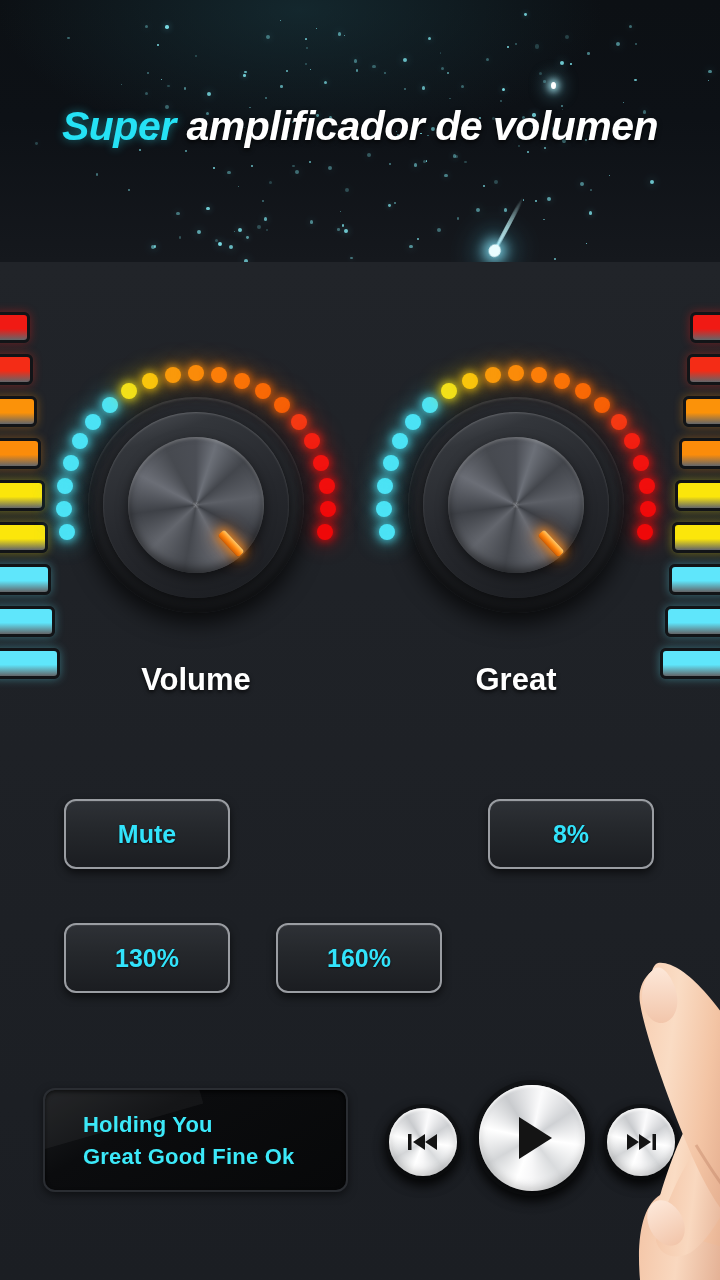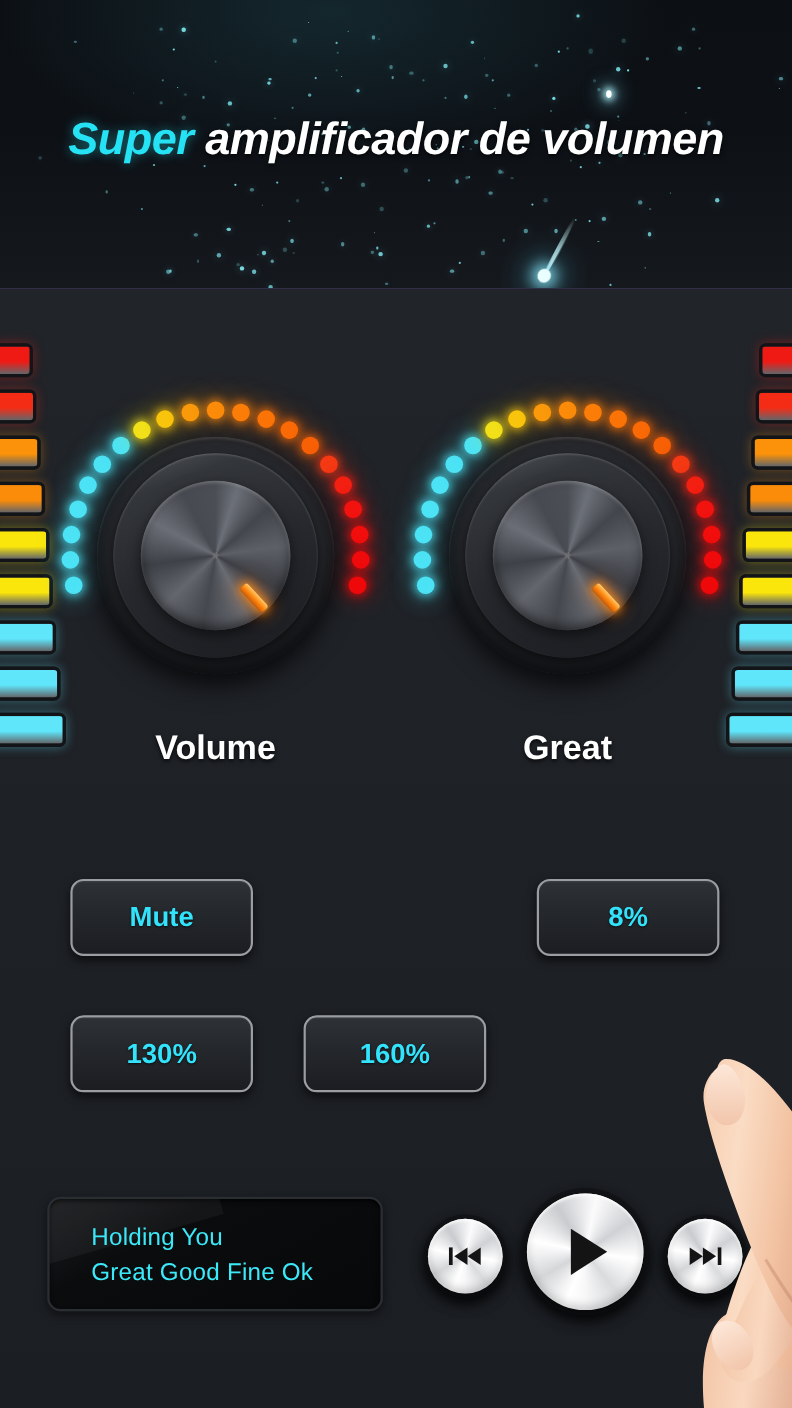--- a/index.html
+++ b/index.html
@@ -228,21 +228,21 @@
     position: absolute;
     left: -30px; top: -46px;
     width: 180px; height: 86px;
     transform: rotate(-16deg);
     background: rgba(255,255,255,0.045);
   }
   .track-text {
     position: relative;
     margin-left: 38px;
     font-size: 22px;
-    font-weight: normal;
+    font-weight: bold;
     color: #3ce9f9;
     letter-spacing: 0.2px;
     white-space: nowrap;
   }
   #track-title { margin-top: 22px; }
   #track-artist { margin-top: 6px; }
 
   .circle-btn {
     position: absolute;
     border-radius: 50%;

